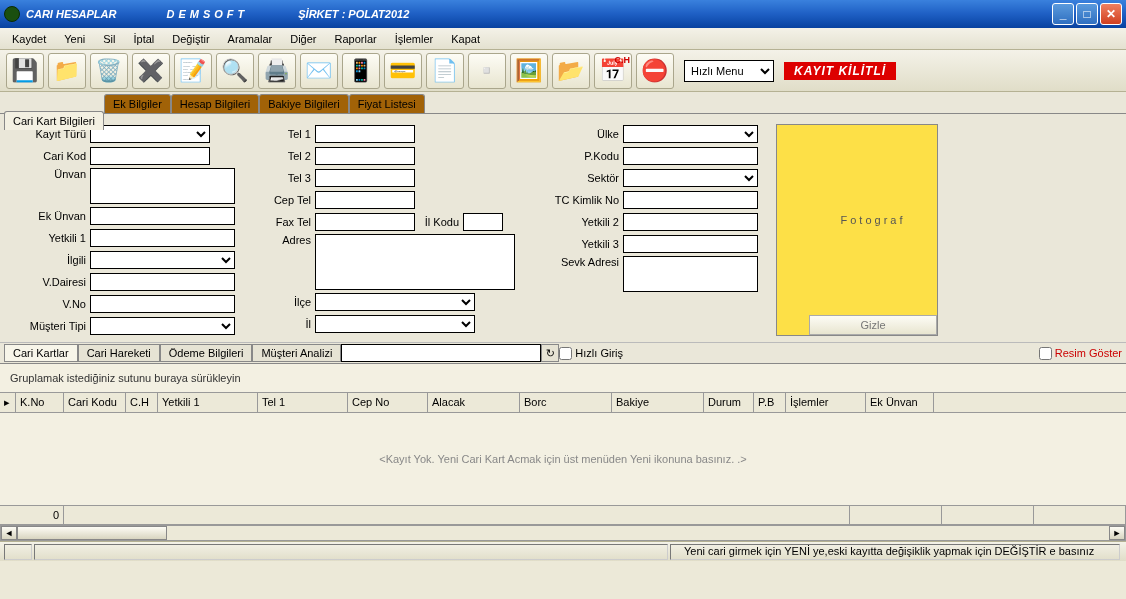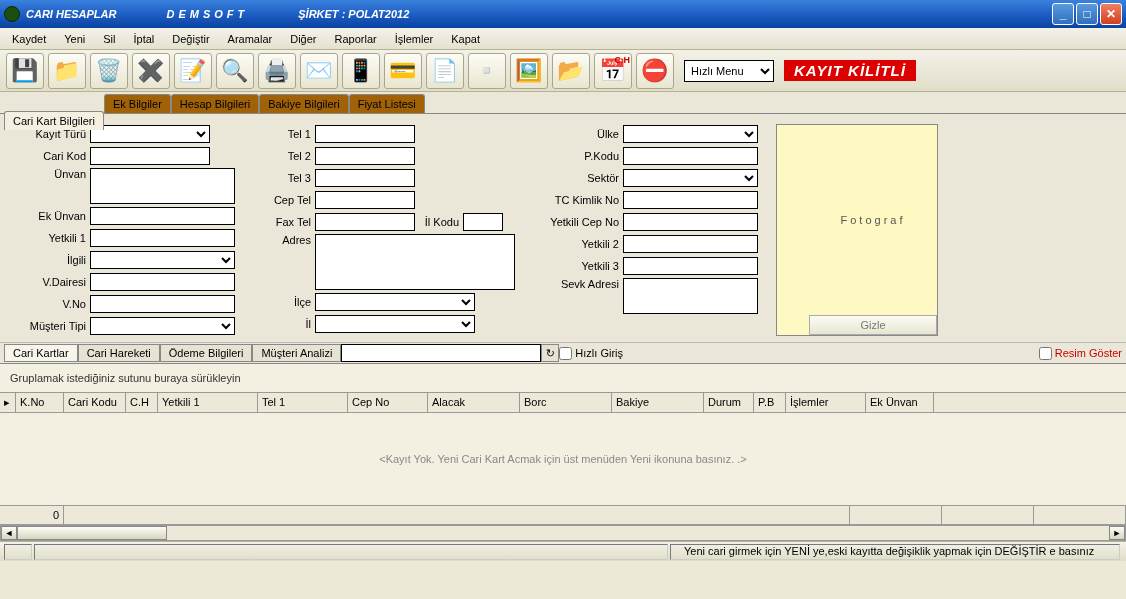--- a/index.html
+++ b/index.html
@@ -15,38 +15,38 @@
 .winbtn.min, .winbtn.max { background: linear-gradient(to bottom, #5a9add, #2f6fc0); }
 .winbtn.close { background: linear-gradient(to bottom, #f08060, #d04020); }
 
 .menubar { height: 22px; background: linear-gradient(to bottom, #f4f2e8, #e4e1d0); border-bottom: 1px solid #b5b193; display: flex; align-items: center; padding: 0 4px; gap: 2px; }
 .menubar span { padding: 2px 8px; cursor: pointer; }
 
 .toolbar { height: 42px; background: linear-gradient(to bottom, #f4f2e8, #e0ddc8); border-bottom: 1px solid #b5b193; display: flex; align-items: center; padding: 2px 6px; gap: 4px; }
 .tbtn { width: 38px; height: 36px; border: 1px solid #aaa68c; background: linear-gradient(to bottom, #fdfcf5, #e8e5d0); border-radius: 3px; display: flex; align-items: center; justify-content: center; font-size: 22px; cursor: pointer; position: relative; }
 .ch-label { position: absolute; right: 1px; top: 1px; font-size: 9px; font-weight: bold; color: #c00; }
 .quick-select { margin-left: 6px; height: 22px; font-size: 11px; width: 90px; }
-.lock-badge { margin-left: 6px; background: #d00; color: #fff; font-weight: bold; font-style: italic; font-size: 15px; padding: 2px 10px; letter-spacing: 1px; }
+.lock-badge { margin-left: 6px; background: #d00; color: #fff; font-weight: bold; font-style: italic; font-size: 12px; padding: 2px 10px; letter-spacing: 1px; }
 
 .tabs-top { height: 22px; background: #eae7d9; display: flex; align-items: flex-end; padding: 0 4px; border-bottom: 1px solid #888; }
 .tab { padding: 3px 8px; border: 1px solid #888; border-bottom: none; margin-right: 0; background: #a16207; cursor: pointer; border-radius: 3px 3px 0 0; }
 .tab.active { background: #f3f0e2; position: relative; top: 17px; }
 
 .form-area { padding: 10px 14px 6px; background: #eae7d9; display: flex; gap: 18px; }
 .col { display: flex; flex-direction: column; gap: 2px; }
 .row { display: flex; align-items: center; gap: 4px; min-height: 20px; }
 .row label { text-align: right; font-size: 11px; }
 .col1 .row label { width: 72px; }
 .col2 .row label { width: 58px; }
 .col3 .row label { width: 86px; }
 input[type=text], select, textarea { border: 1px solid #000; background: #fff; font-size: 11px; height: 18px; padding: 0 2px; }
 textarea { resize: none; }
 .w120 { width: 120px; } .w135 { width: 135px; } .w145 { width: 145px; } .w100 { width: 100px; } .w40 { width: 40px; }
 
-.photo-panel { width: 162px; border: 1px solid #888; background: #fef9c3; display: flex; flex-direction: column; padding-left: 32px; }
+.photo-panel { width: 162px; border: 1px solid #888; background: #fde047; display: flex; flex-direction: column; padding-left: 32px; }
 .photo-body { flex: 1; display: flex; align-items: center; justify-content: center; color: #555; letter-spacing: 3px; }
 .photo-btn { height: 20px; border: 1px solid #aaa; background: linear-gradient(to bottom, #fdfcf5, #e8e5d0); text-align: center; line-height: 18px; cursor: pointer; color: #777; }
 
 .tabs-bottom { height: 22px; background: #eae7d9; display: flex; align-items: center; padding: 0 4px; border-top: 1px solid #bbb; border-bottom: 1px solid #888; gap: 0; }
 .tabb { padding: 2px 8px; border: 1px solid #888; background: #e6e3d4; cursor: pointer; }
 .tabb.active { background: #f7f5e9; }
 .tabb-input { width: 200px; height: 18px; border: 1px solid #888; background: #fff; }
 .tabb-refresh { width: 18px; height: 18px; border: 1px solid #888; background: #e6e3d4; display: flex; align-items: center; justify-content: center; cursor: pointer; font-size: 11px; }
 .chk { display: flex; align-items: center; gap: 3px; }
 .chk.red label { color: #c00; }
@@ -213,24 +213,20 @@
     <div class="row">
         <label>P.Kodu</label>
         <input type="text" class="w135" style="">
       </div>
     <div class="row">
         <label>Sektör</label>
         <select class="w135"></select>
       </div>
     <div class="row">
         <label>TC Kimlik No</label>
-        <input type="text" class="w135" style="">
-      </div>
-    <div class="row">
-        <label>Yetkili Cep No</label>
         <input type="text" class="w135" style="">
       </div>
     <div class="row">
         <label>Yetkili 2</label>
         <input type="text" class="w135" style="">
       </div>
     <div class="row">
         <label>Yetkili 3</label>
         <input type="text" class="w135" style="">
       </div>

